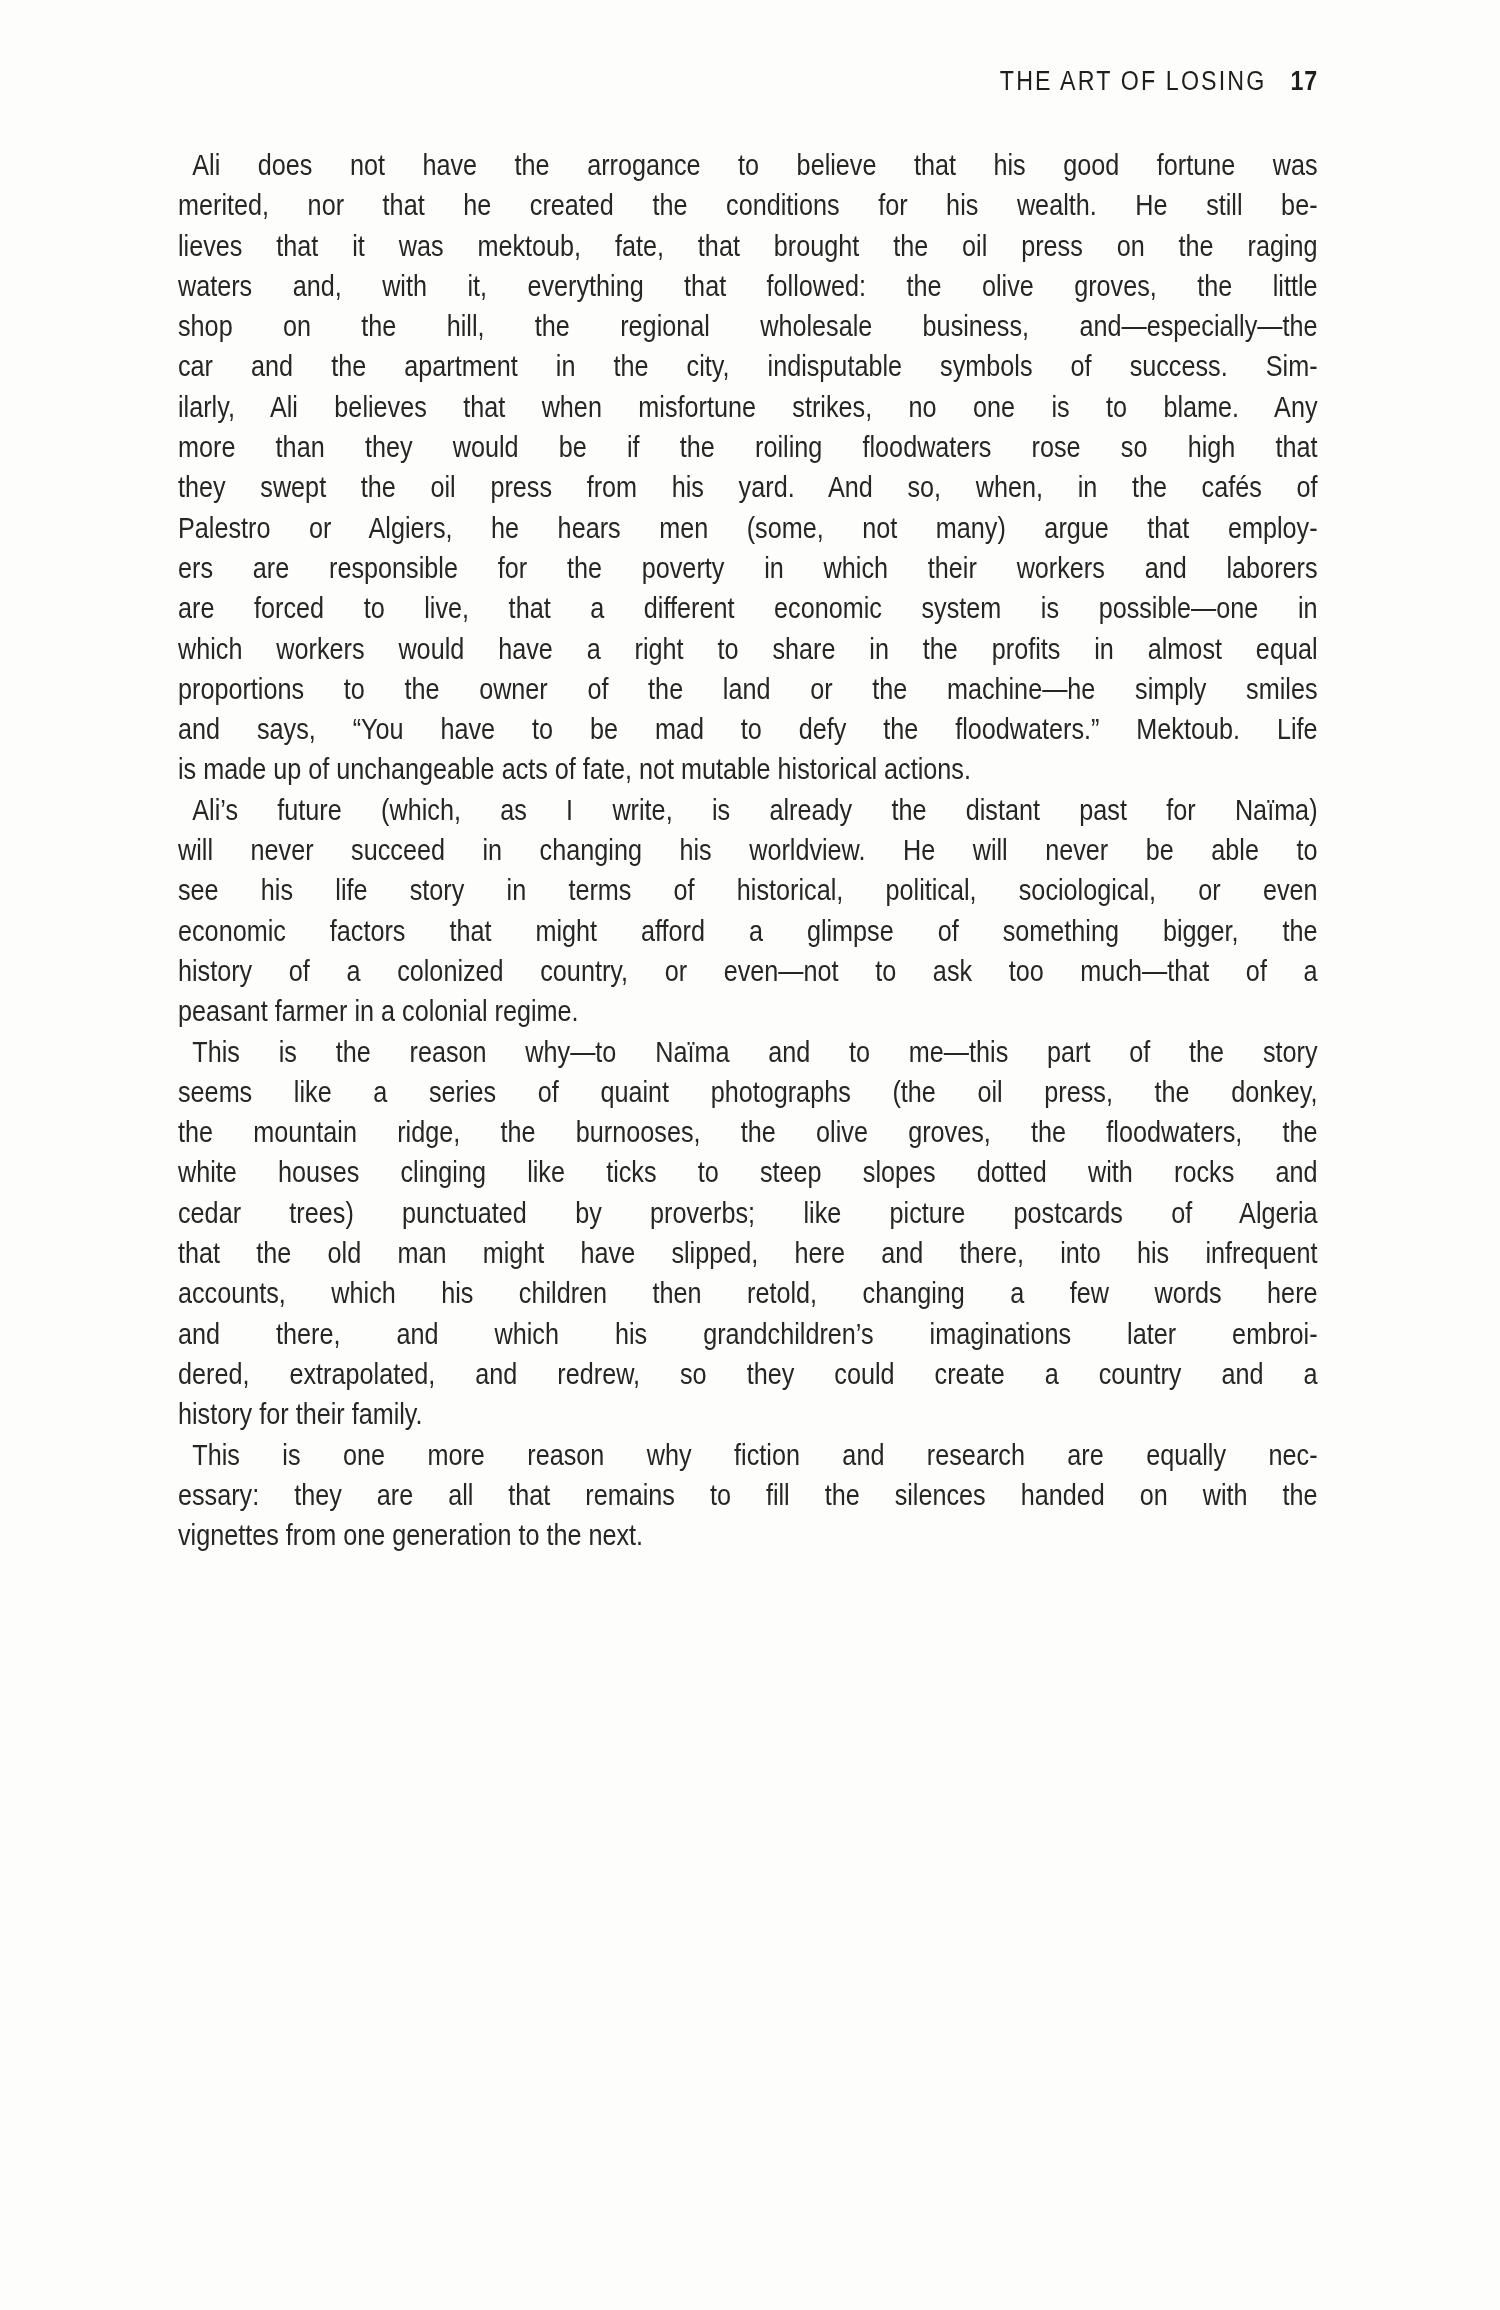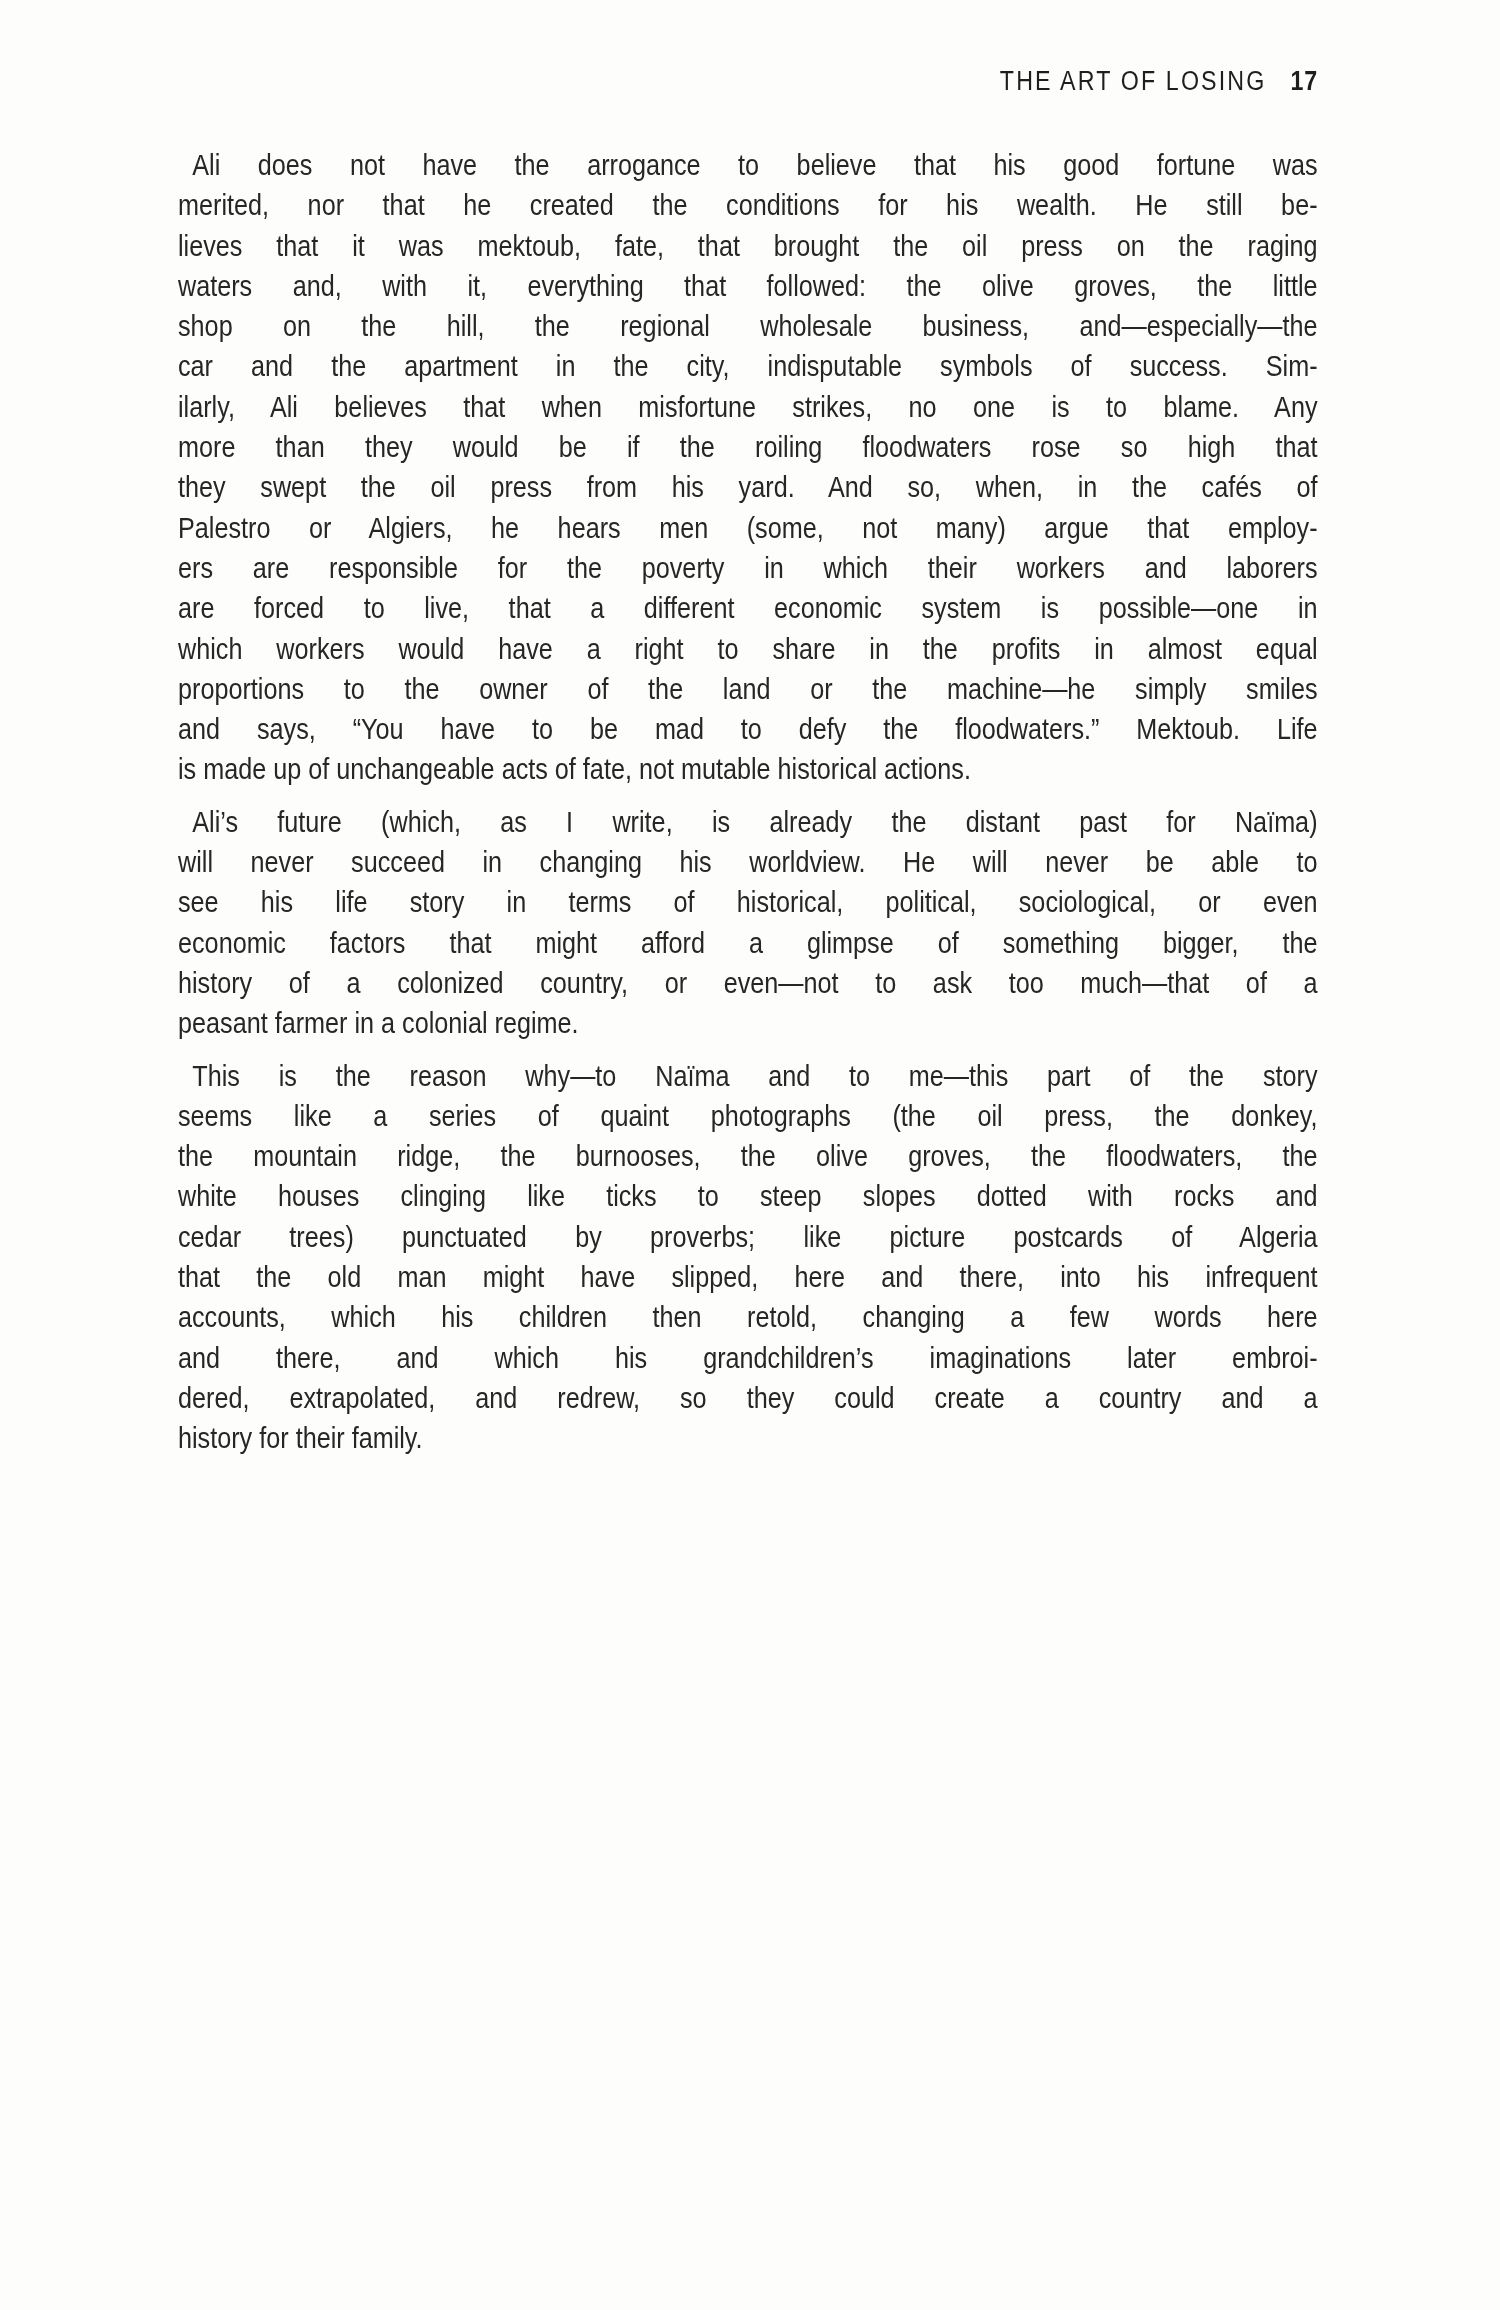--- a/index.html
+++ b/index.html
@@ -35,21 +35,21 @@
     white-space: nowrap;
     text-align: justify;
     text-align-last: justify;
     overflow: visible;
     display: block;
     transform: scaleX(0.84); transform-origin: left center;
     width: 119%;
   }
   .line.indent { padding-left: 17px; width: calc(119% - 17px); }
   .line.last { text-align-last: left; }
-  .para + .para { margin-top: 12px; }
+  .para + .para { margin-top: 0; }
 </style>
 </head>
 <body>
 
 <div class="page">
   <div class="running-head">
     <span>THE ART OF LOSING</span><span class="folio">17</span>
   </div>
 
   <div class="body-text" id="body-text">
@@ -84,14 +84,19 @@
         <span class="line">seems like a series of quaint photographs (the oil press, the donkey,</span>
         <span class="line">the mountain ridge, the burnooses, the olive groves, the floodwaters, the</span>
         <span class="line">white houses clinging like ticks to steep slopes dotted with rocks and</span>
         <span class="line">cedar trees) punctuated by proverbs; like picture postcards of Algeria</span>
         <span class="line">that the old man might have slipped, here and there, into his infrequent</span>
         <span class="line">accounts, which his children then retold, changing a few words here</span>
         <span class="line">and there, and which his grandchildren’s imaginations later embroi-</span>
         <span class="line">dered, extrapolated, and redrew, so they could create a country and a</span>
         <span class="line last">history for their family.</span>
       </div>
+      <div class="para">
+        <span class="line indent">This is one more reason why fiction and research are equally nec-</span>
+        <span class="line">essary: they are all that remains to fill the silences handed on with the</span>
+        <span class="line last">vignettes from one generation to the next.</span>
+      </div>
     </div>
 </div>
 
 </body></html>

